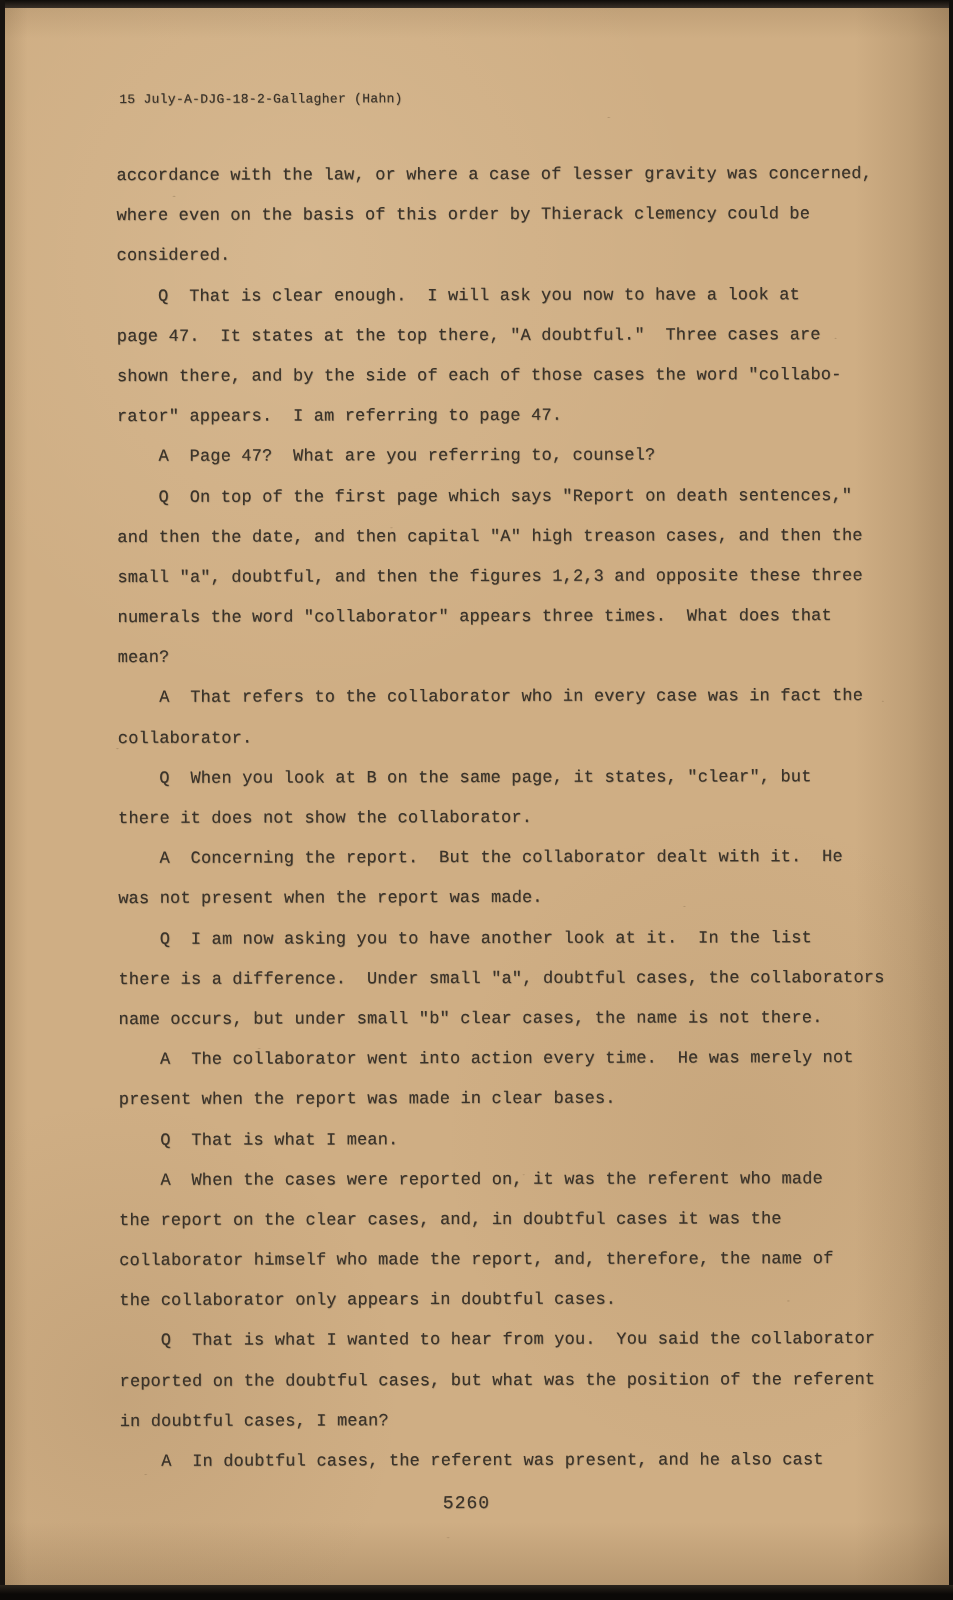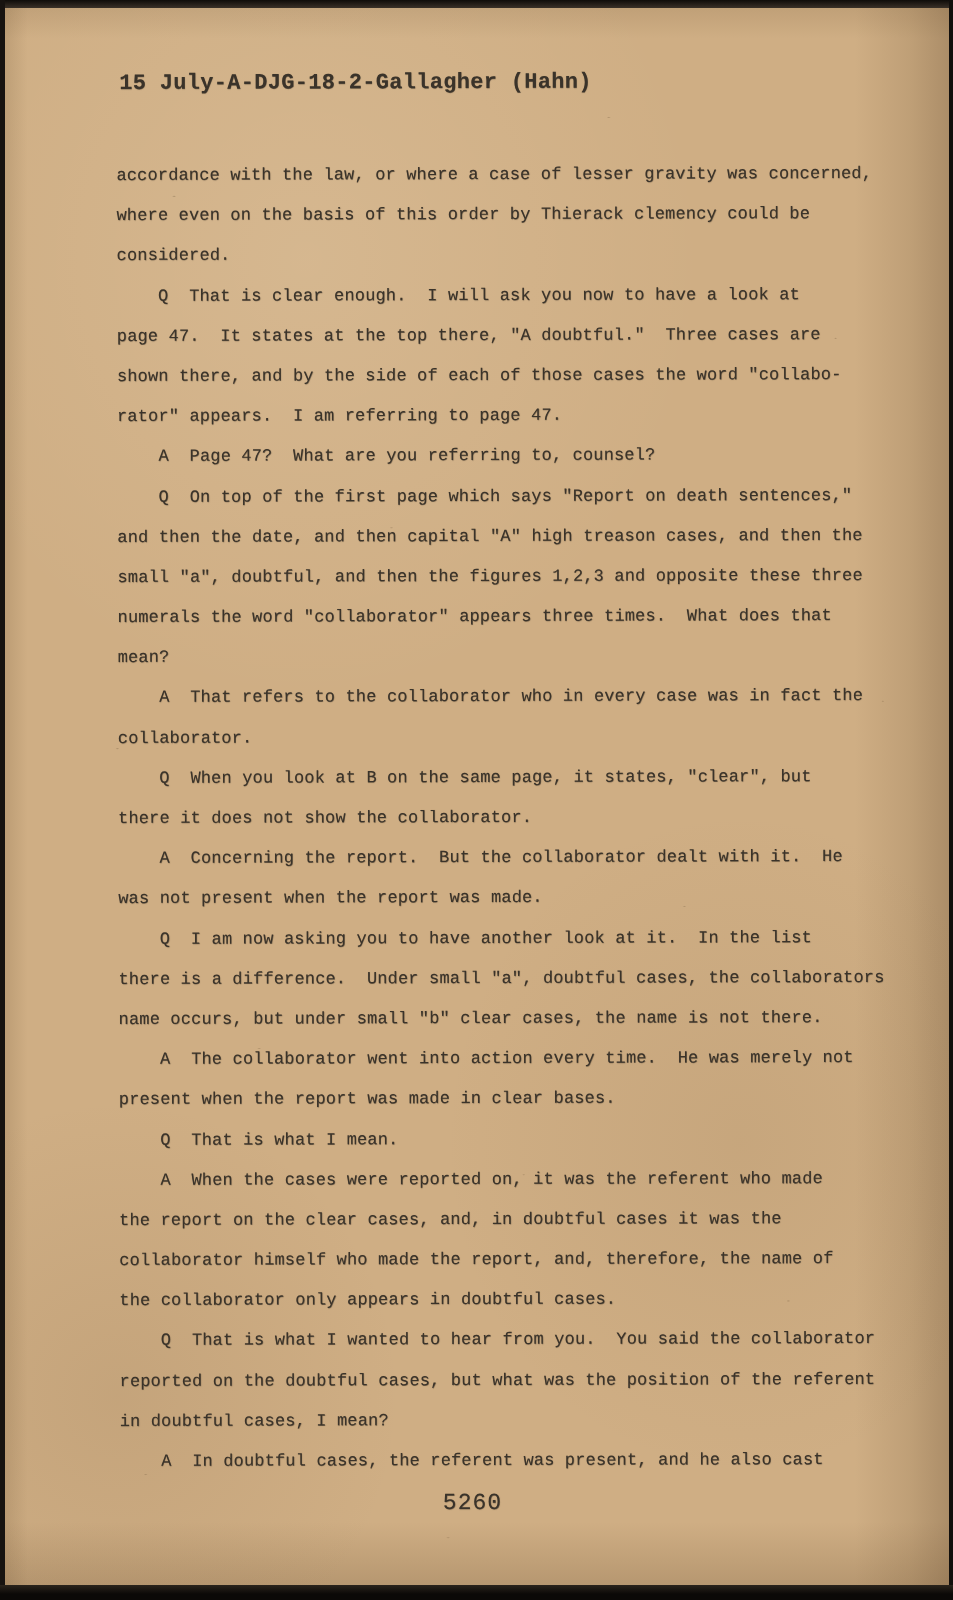--- a/index.html
+++ b/index.html
@@ -56,40 +56,39 @@
   .edge-right{position:absolute;right:0;top:0;width:4px;height:1600px;background:#120f0c;}
   .edge-bottom{position:absolute;left:0;bottom:0;width:953px;height:15px;background:linear-gradient(180deg,#2b241c,#0b0907 60%);}
 
   .content{
     position:absolute; inset:0;
     transform:rotate(-0.15deg);
     color:var(--ink);
     text-shadow:0.4px 0.5px 0.7px rgba(52,44,32,0.55);
   }
   .header{
-    position:absolute; left:121px; top:25px;
-    font-size:22px; line-height:23px;
+    position:absolute; left:121px; top:41px;
+    font-size:13px; line-height:23px;
     letter-spacing:0.3px;
     white-space:pre;
-    font-weight:bold;
   }
   .body-lines{
     position:absolute; left:118px; top:155px;
     width:790px;
     font-size:17px;
   }
   .line{
     white-space:pre;
     height:40.2px;
     line-height:40.2px;
     letter-spacing:0.15px;
   }
   .page-number{
     position:absolute; left:441px; top:1492px;
-    font-size:23px; line-height:22px;
+    font-size:18px; line-height:22px;
     letter-spacing:1px;
   }
 </style>
 </head>
 <body>
 
 <div class="sheet"></div>
 
 <div class="content">
   <div class="header">

